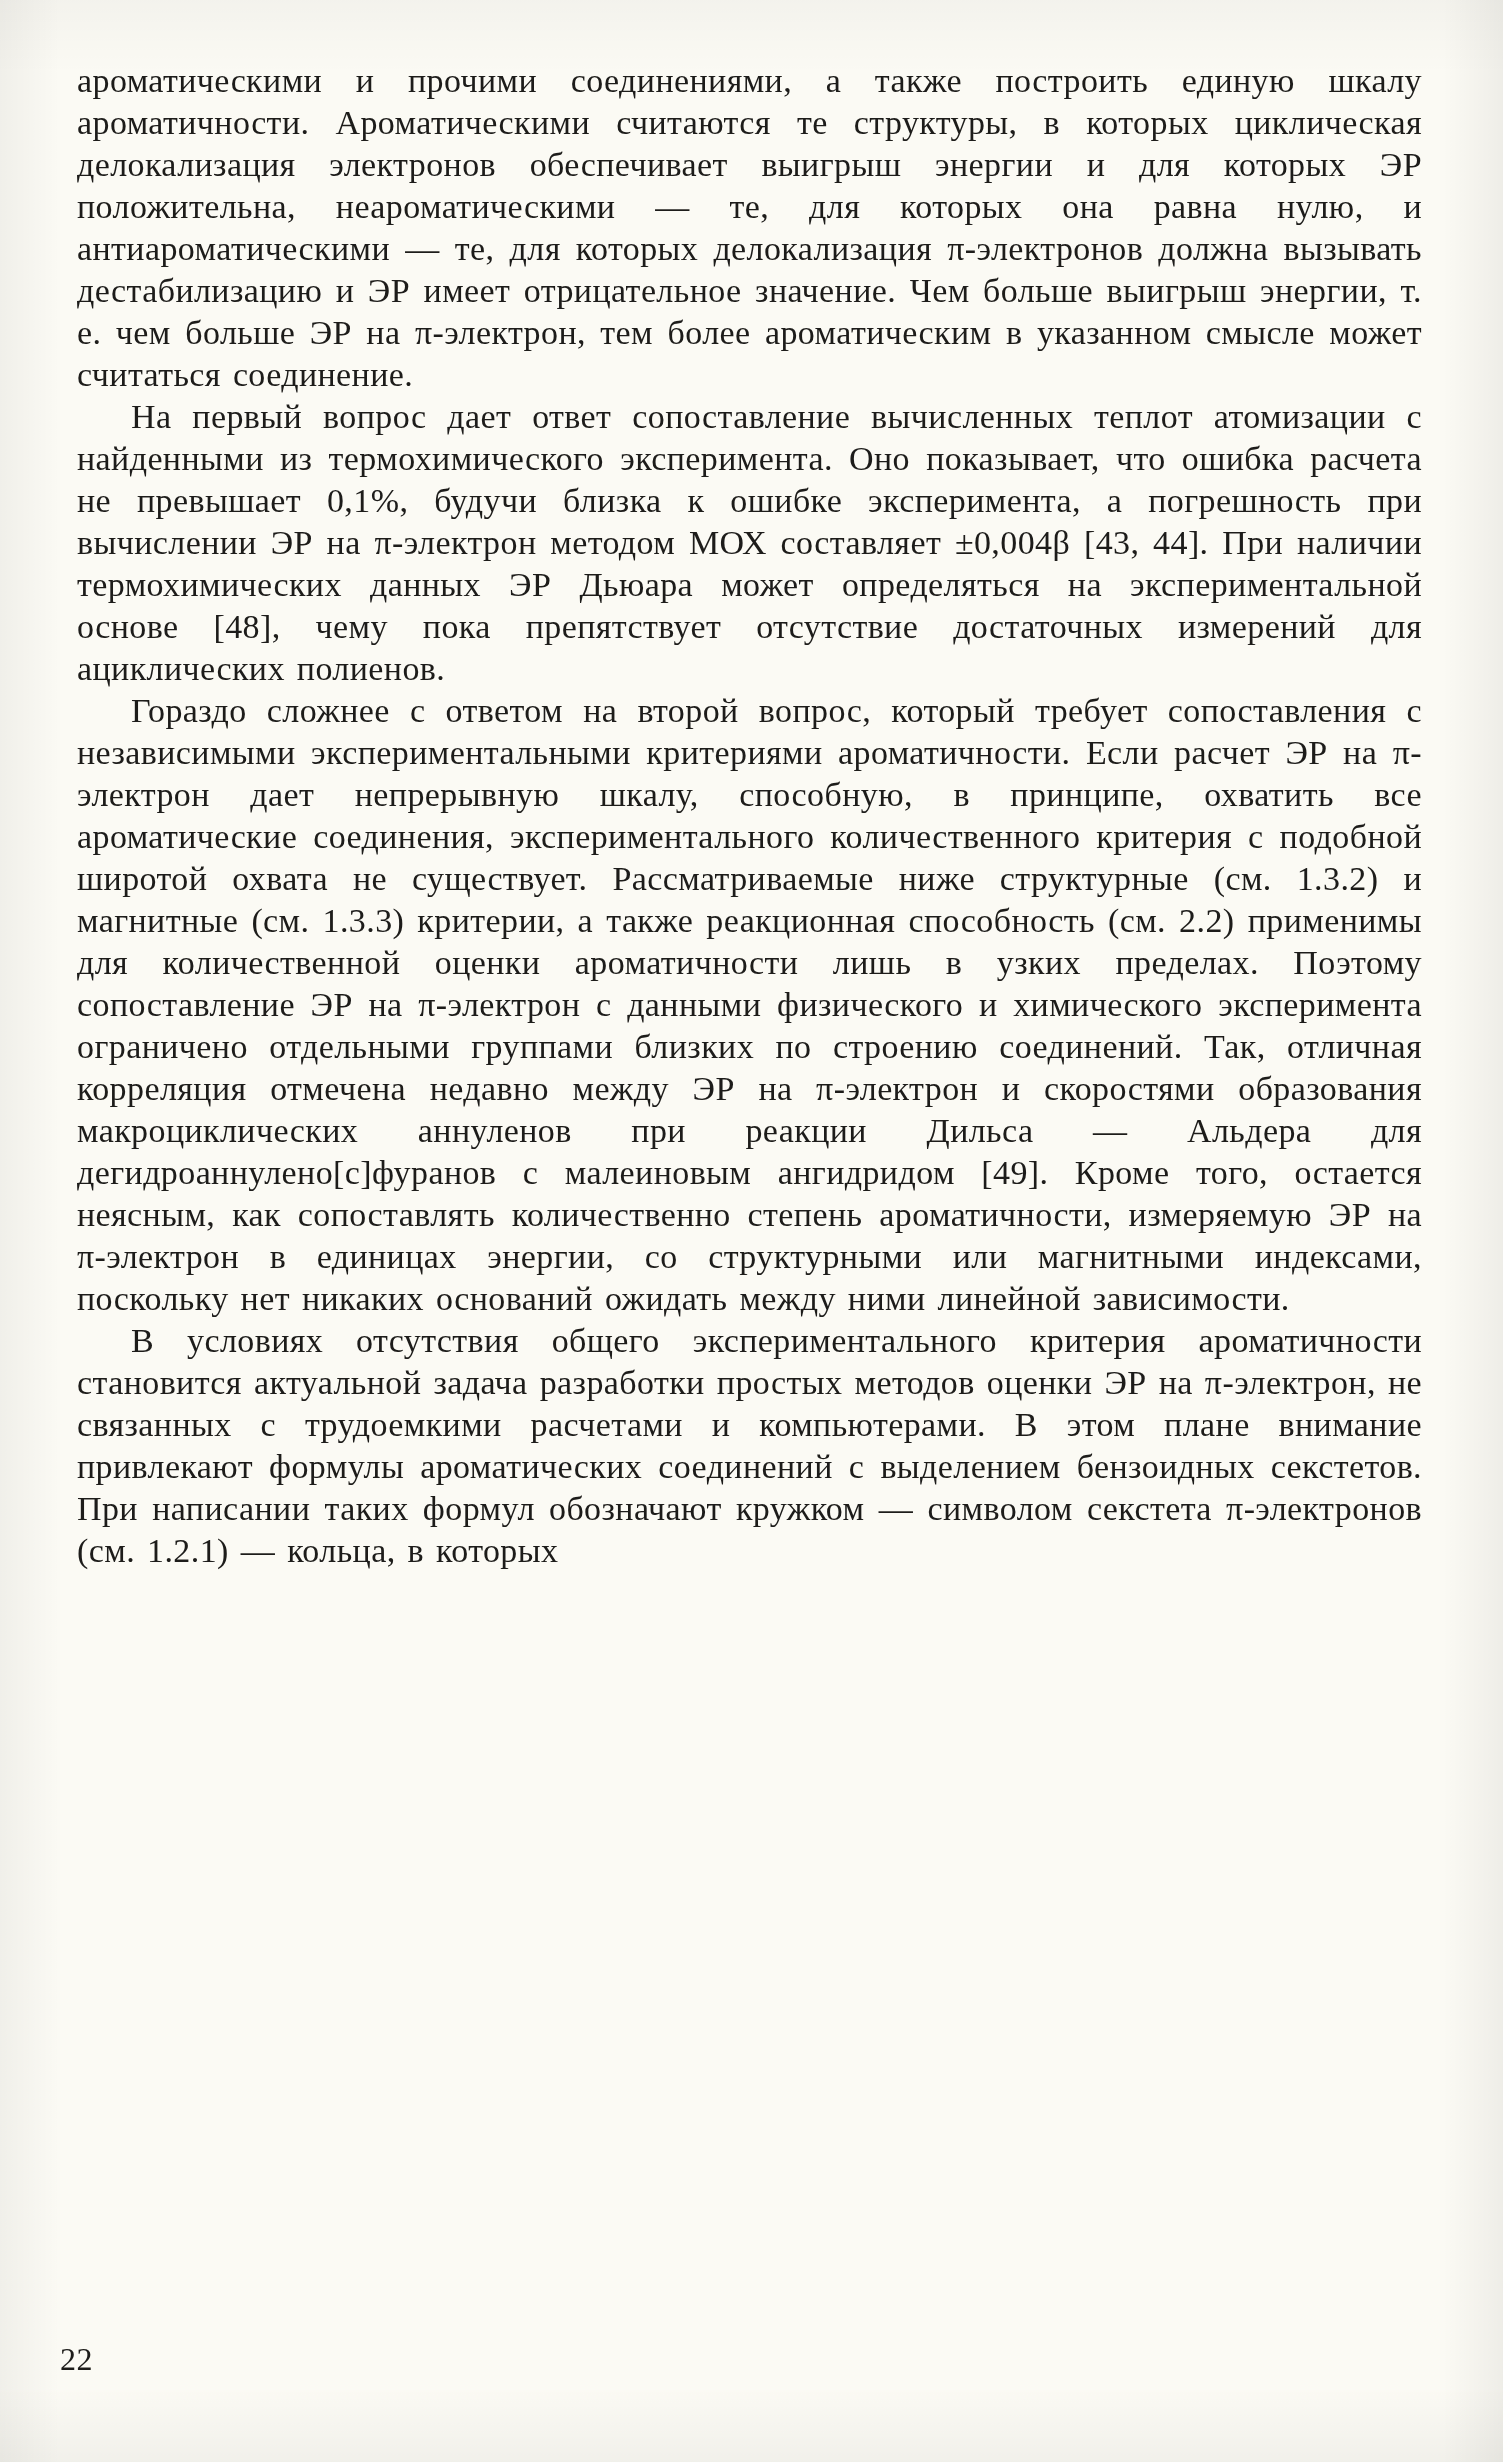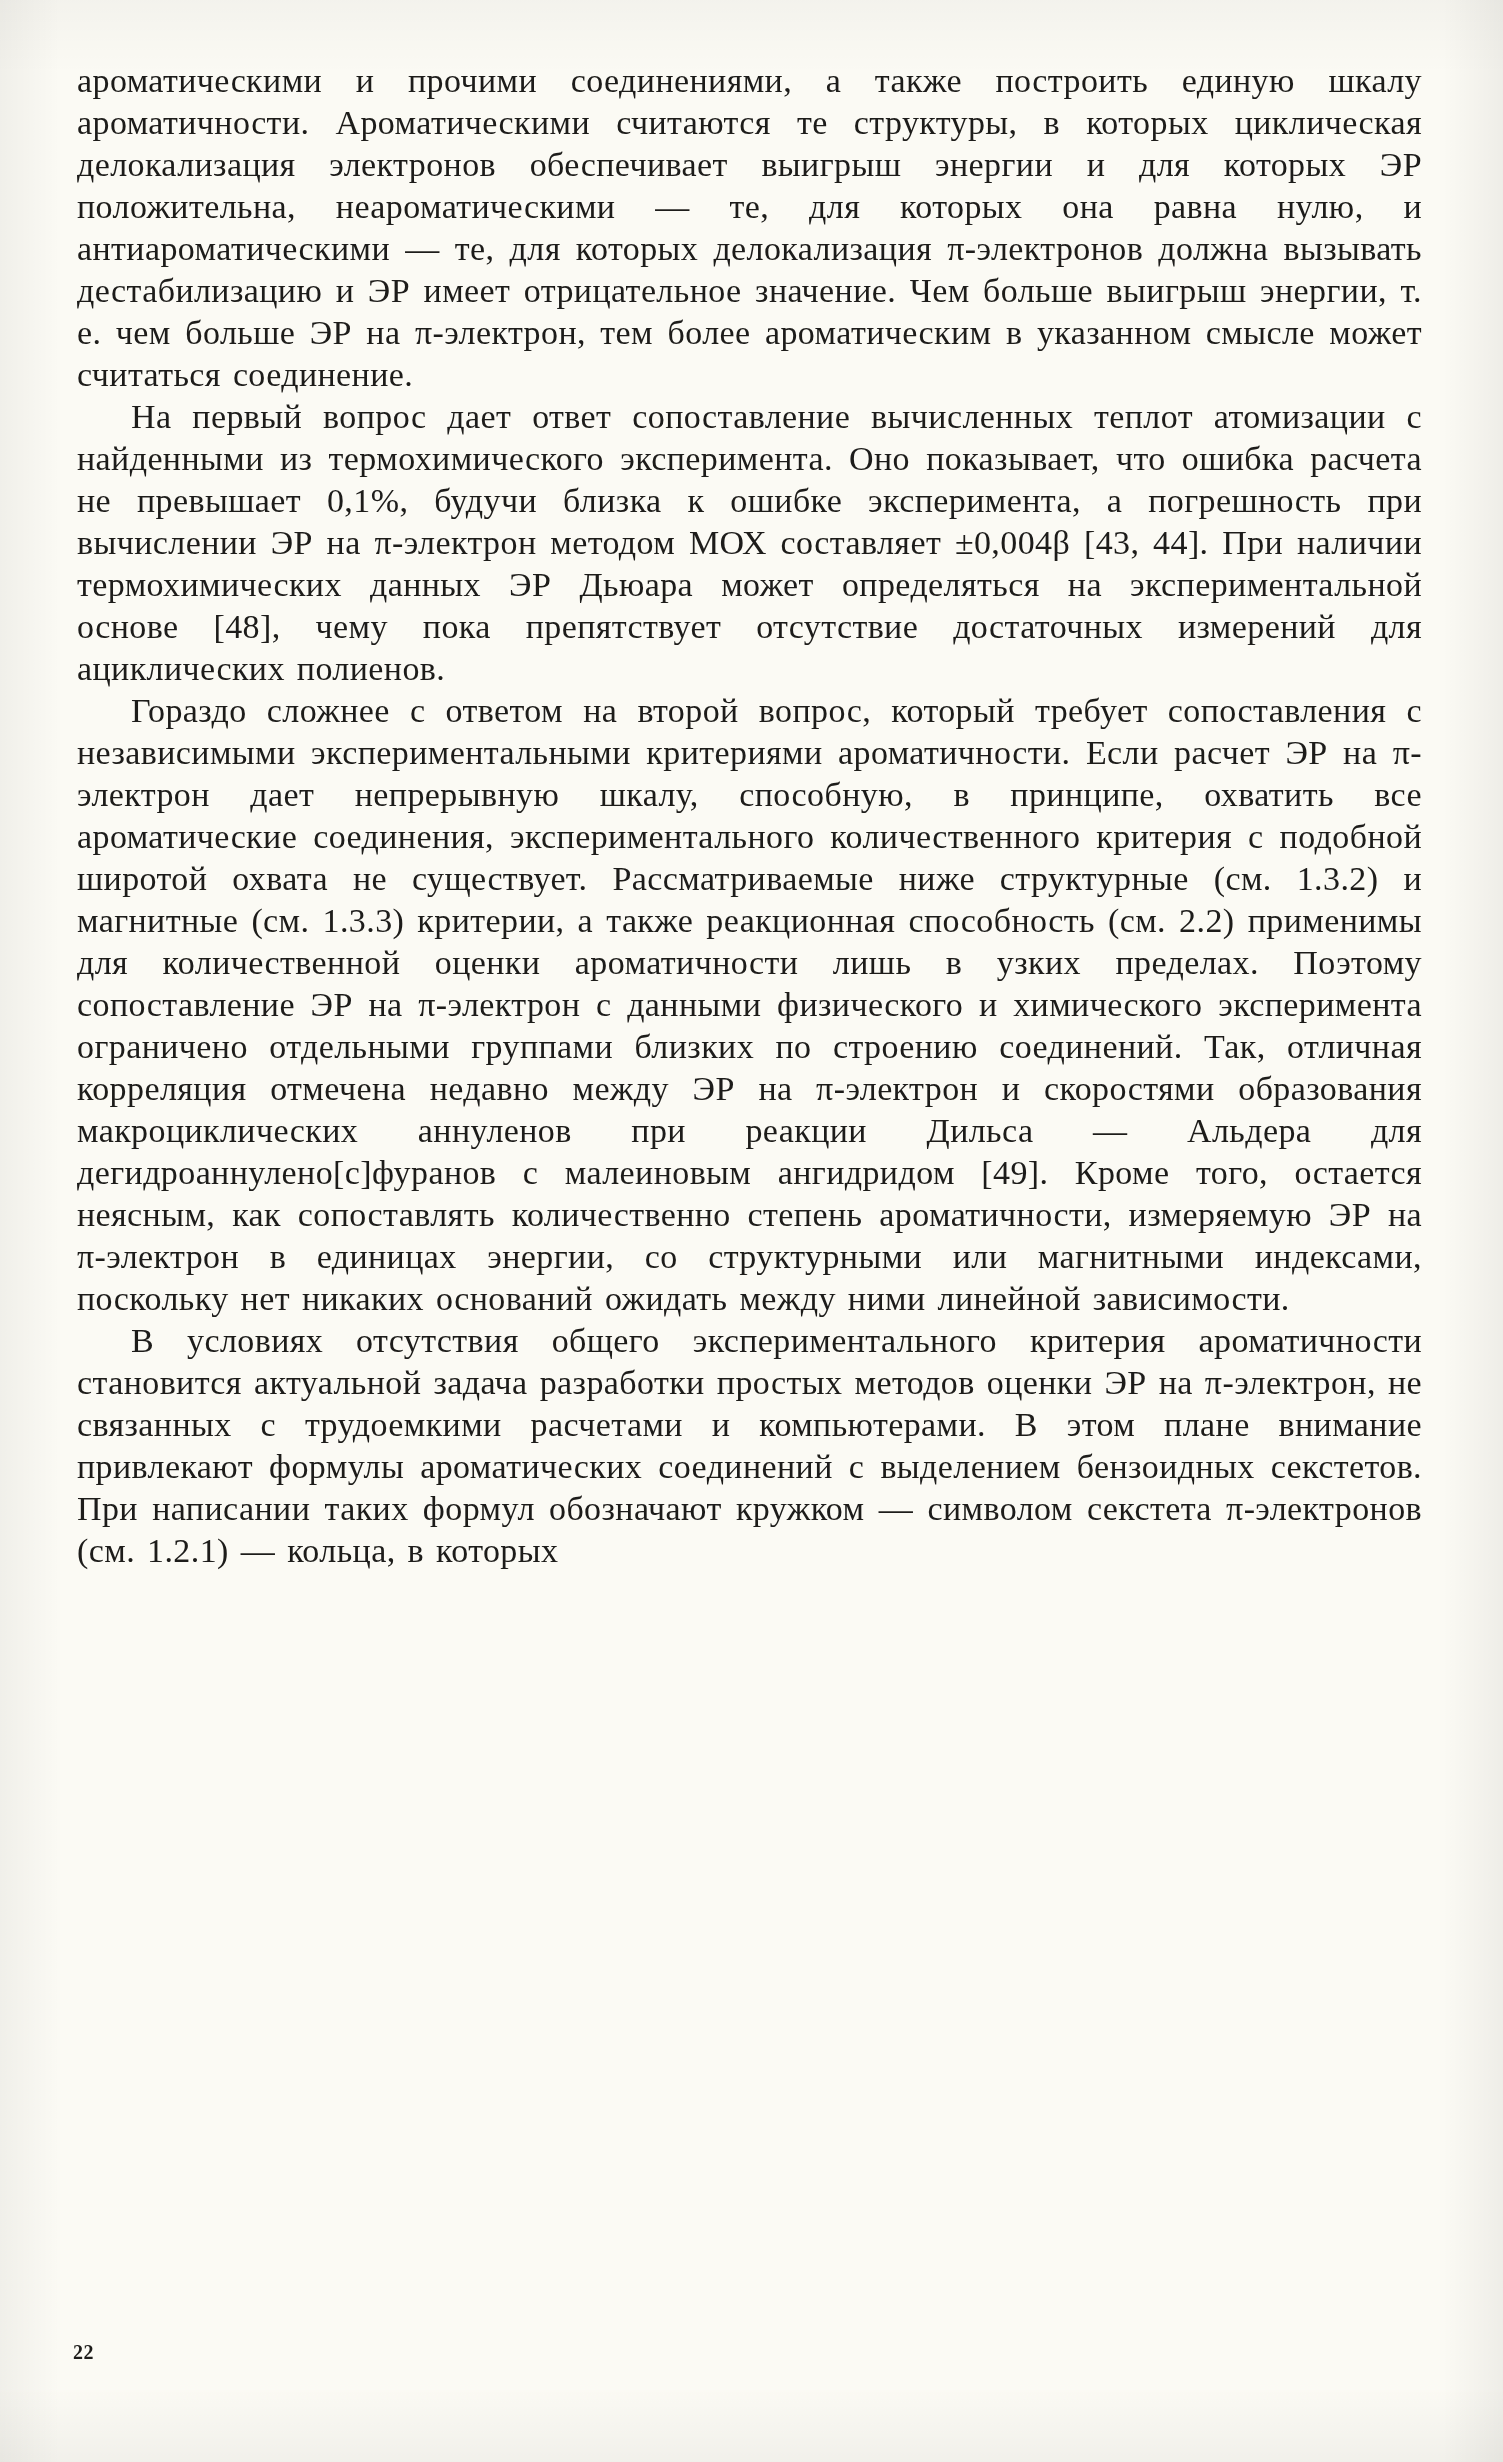--- a/index.html
+++ b/index.html
@@ -38,24 +38,23 @@
     letter-spacing:0.4px;
     word-spacing:3.1px;
     text-align:justify;
     text-indent:54px;
   }
   p.para.no-indent{ text-indent:0; }
   .page-number{
     position:absolute;
     left:60px;
     top:2341px;
-    font-size:20px;
-    font-weight:bold;
+    font-size:32px;
+    font-weight:normal;
     letter-spacing:0.5px;
-    margin-left:13px;
   }
 </style>
 </head>
 <body>
 
 <div class="scan-vignette"></div>
 
 <div class="page-body">
   <p class="para no-indent">ароматическими и прочими соединениями, а также построить единую шкалу ароматичности. Ароматическими считаются те структуры, в которых циклическая делокализация электронов обеспечивает выигрыш энергии и для которых ЭР положительна, неароматическими — те, для которых она равна нулю, и антиароматическими — те, для которых делокализация π-электронов должна вызывать дестабилизацию и ЭР имеет отрицательное значение. Чем больше выигрыш энергии, т. е. чем больше ЭР на π-электрон, тем более ароматическим в указанном смысле может считаться соединение.</p>
   <p class="para">На первый вопрос дает ответ сопоставление вычисленных теплот атомизации с найденными из термохимического эксперимента. Оно показывает, что ошибка расчета не превышает 0,1%, будучи близка к ошибке эксперимента, а погрешность при вычислении ЭР на π-электрон методом МОХ составляет ±0,004β [43, 44]. При наличии термохимических данных ЭР Дьюара может определяться на экспериментальной основе [48], чему пока препятствует отсутствие достаточных измерений для ациклических полиенов.</p>

